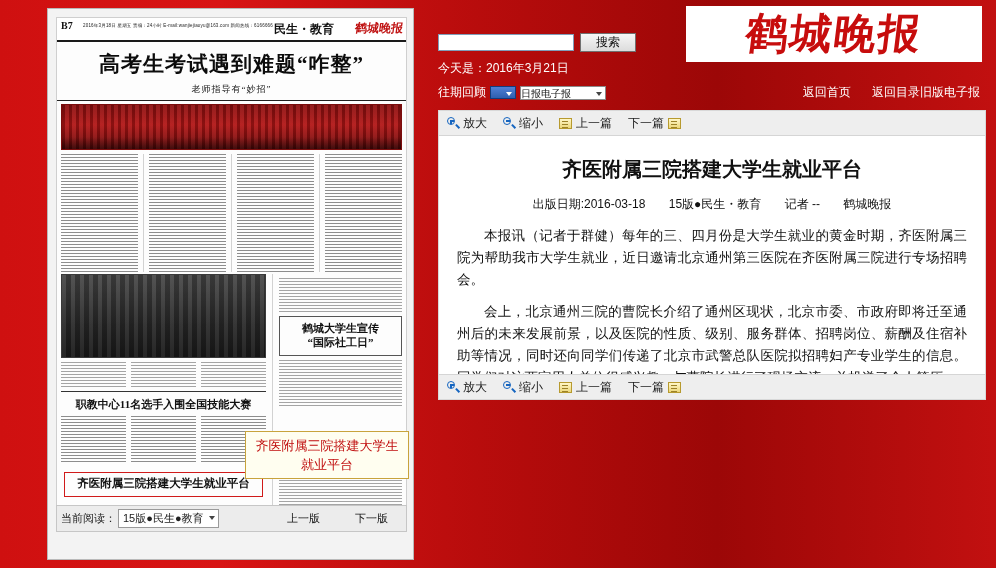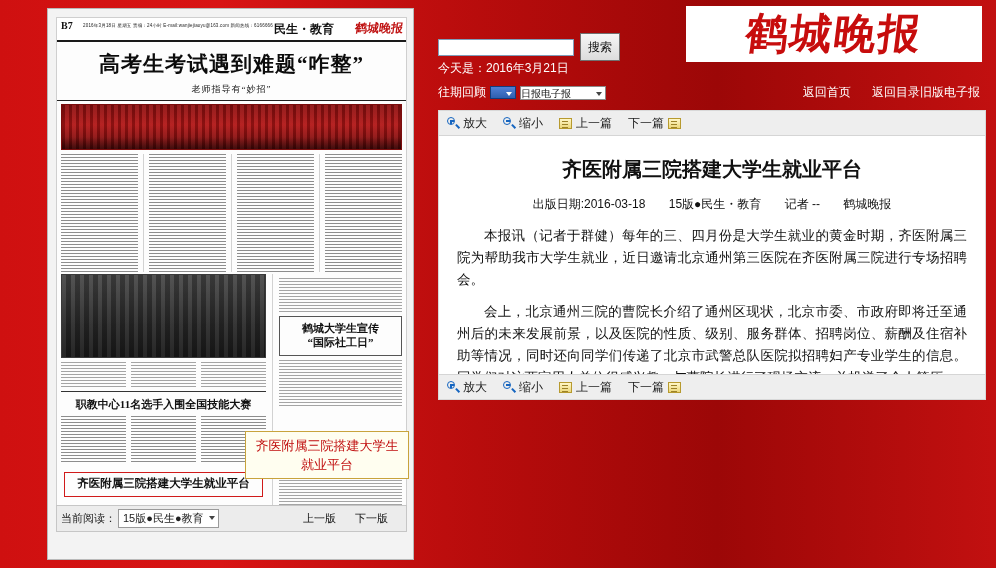--- a/index.html
+++ b/index.html
@@ -248,21 +248,21 @@
     border-right: 3px solid transparent;
     border-top: 4px solid #444;
   }
   #paper-footer .f-right {
     margin-left: auto;
     padding-right: 18px;
   }
   #paper-footer .f-right a {
     color: #111;
     text-decoration: none;
-    margin-left: 16px;
+    margin-left: 32px;
     font-family: Liberation Serif, serif;
   }
   
   #logo {
     position: absolute;
     left: 686px;
     top: 6px;
     width: 296px;
     height: 56px;
     background: #ffffff;
@@ -293,22 +293,22 @@
     width: 136px;
     height: 17px;
     border: 1px solid #7f9db9;
     background: #fff;
     font-size: 12px;
     padding: 0 3px;
     box-sizing: border-box;
   }
   #search-btn {
     margin-left: 6px;
-    height: 28px;
-    padding: 0 7px;
+    height: 19px;
+    padding: 0 15px;
     font-size: 12px;
     border: 1px solid #707070;
     background: linear-gradient(180deg, #f6f6f6, #dcdcdc);
     color: #111;
     cursor: pointer;
   }
   #today-line {
     position: absolute;
     left: 438px;
     top: 60px;

